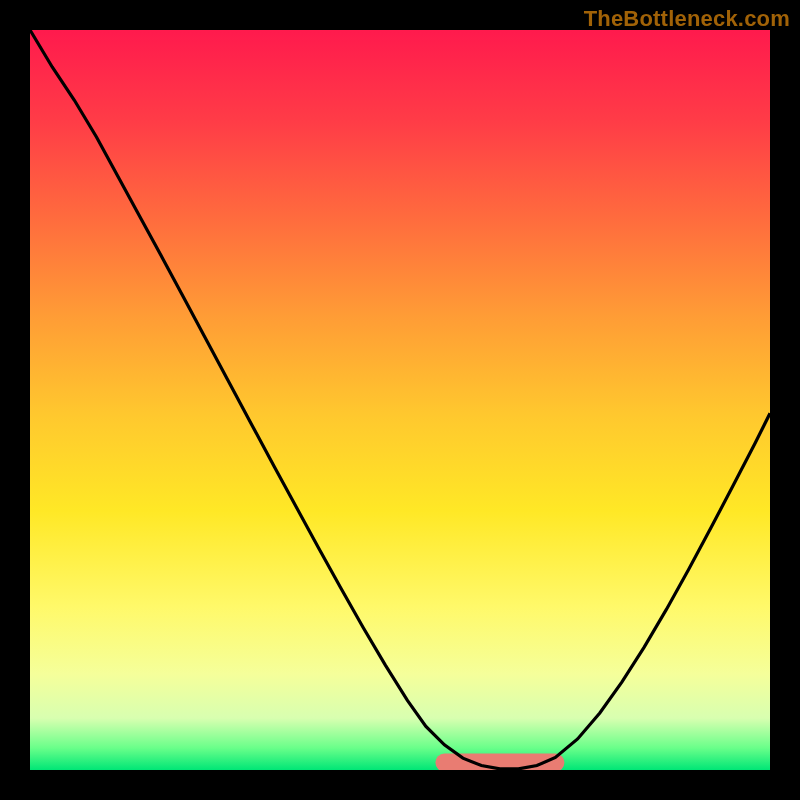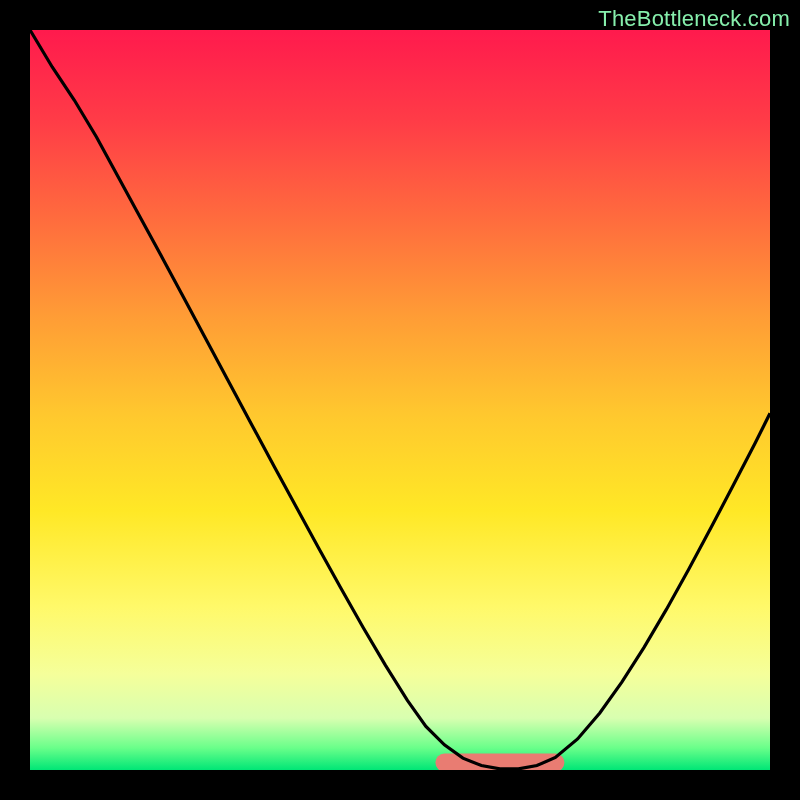--- a/index.html
+++ b/index.html
@@ -35,23 +35,23 @@
       #fff96a 78%,
       #f5ff9a 87%,
       #d8ffb0 93%,
       #6aff8a 97%,
       #00e676 100%);
   }
   .watermark {
     position: absolute;
     top: 6px;
     right: 10px;
-    color: #86efac;
+    color: #a16207;
     font-size: 22px;
-    font-weight: 400;
+    font-weight: 700;
     letter-spacing: 0.2px;
   }
   svg.curve {
     position: absolute;
     left: 0;
     top: 0;
   }
   .highlight-seg {
     stroke: #e97c72;
     stroke-width: 18;

